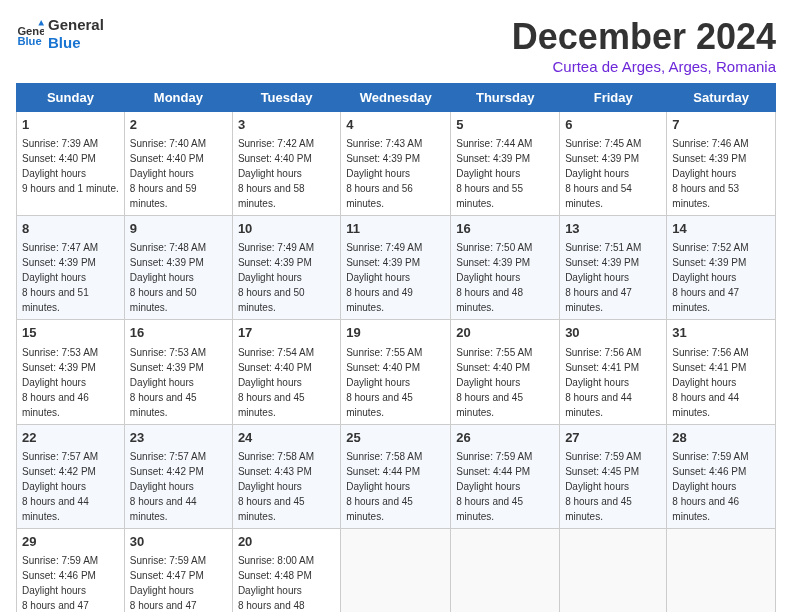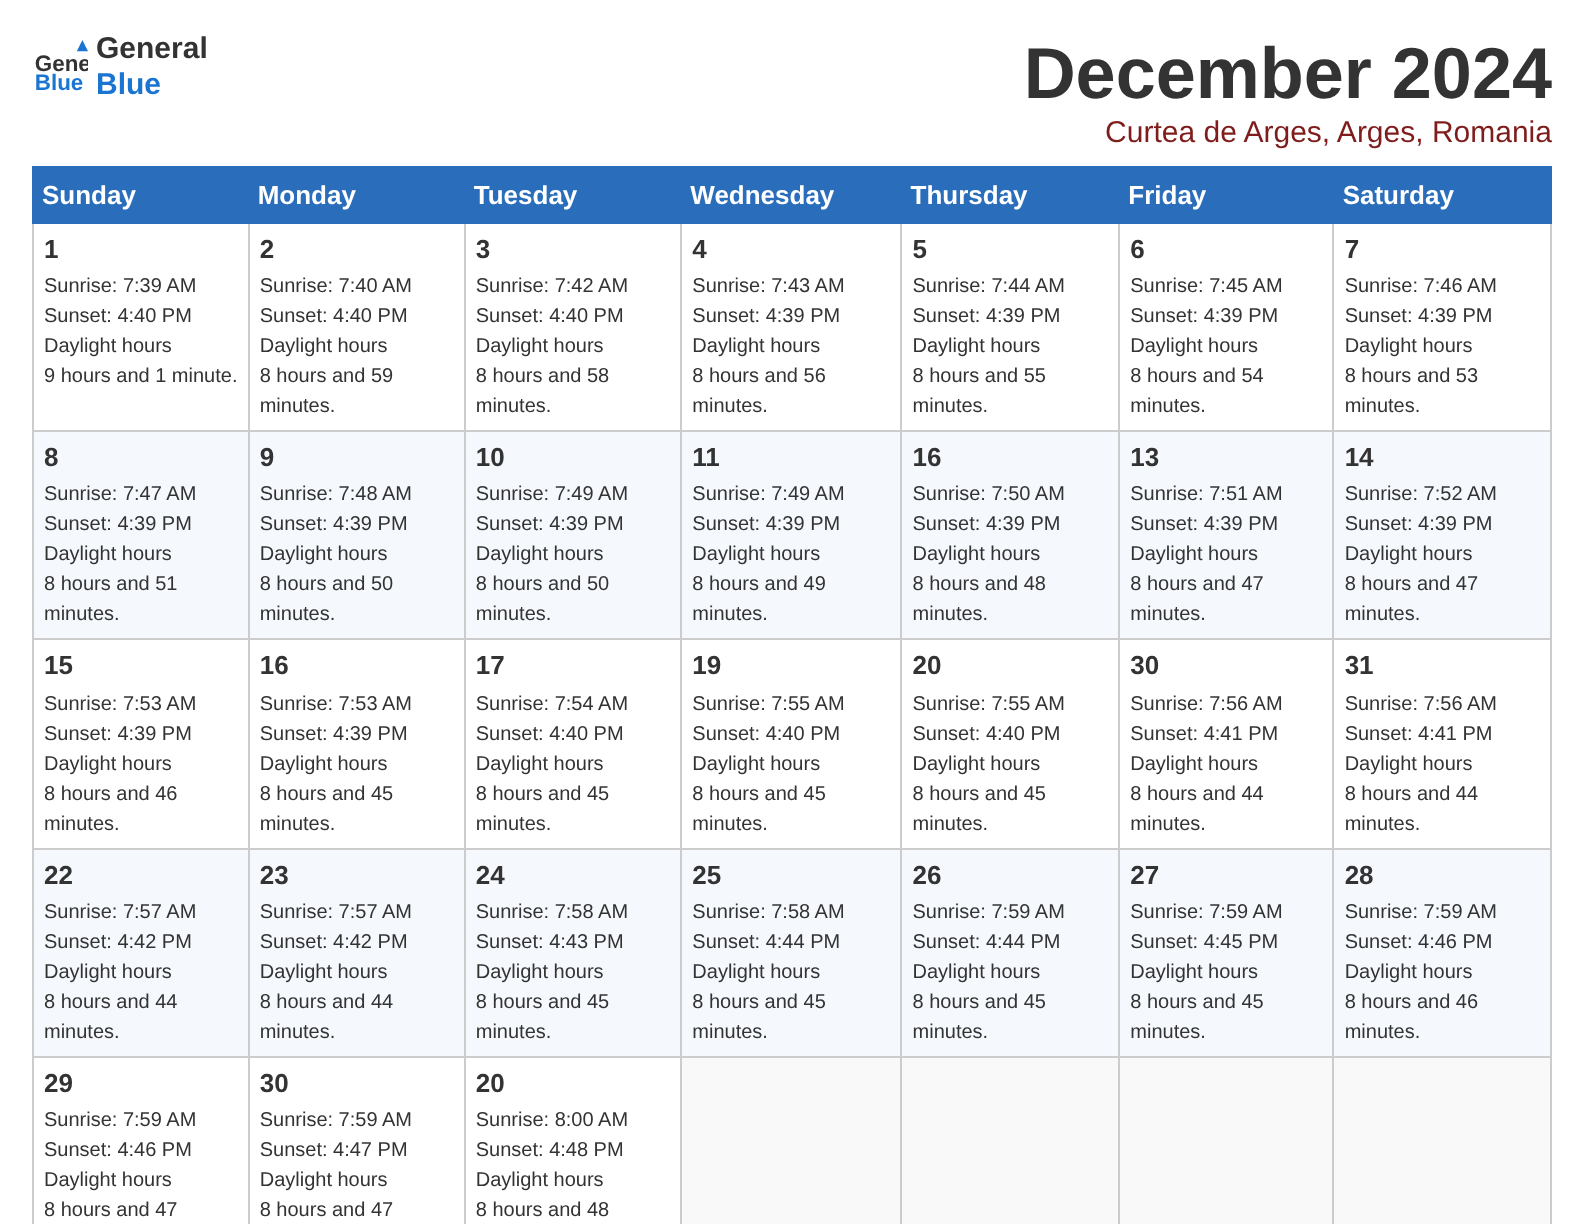--- a/index.html
+++ b/index.html
@@ -29,32 +29,32 @@
       text-align: right;
       margin-left: 32px;
     }
     .month-title {
       font-size: 36px;
       font-weight: bold;
       color: #333;
     }
     .subtitle {
       font-size: 15px;
-      color: #7f1d1d;
+      color: #6d28d9;
     }
     table {
       width: 100%;
       border-collapse: collapse;
       font-size: 10.5px;
     }
     thead tr th {
       background: #2a6ebb;
       color: #fff;
       padding: 6px 4px;
-      text-align: left;
+      text-align: center;
       font-size: 13px;
       font-weight: bold;
       border: 1px solid #2a6ebb;
     }
     tbody tr td {
       border: 1px solid #ccc;
       vertical-align: top;
       padding: 4px 5px;
       height: 88px;
       width: 113px;

